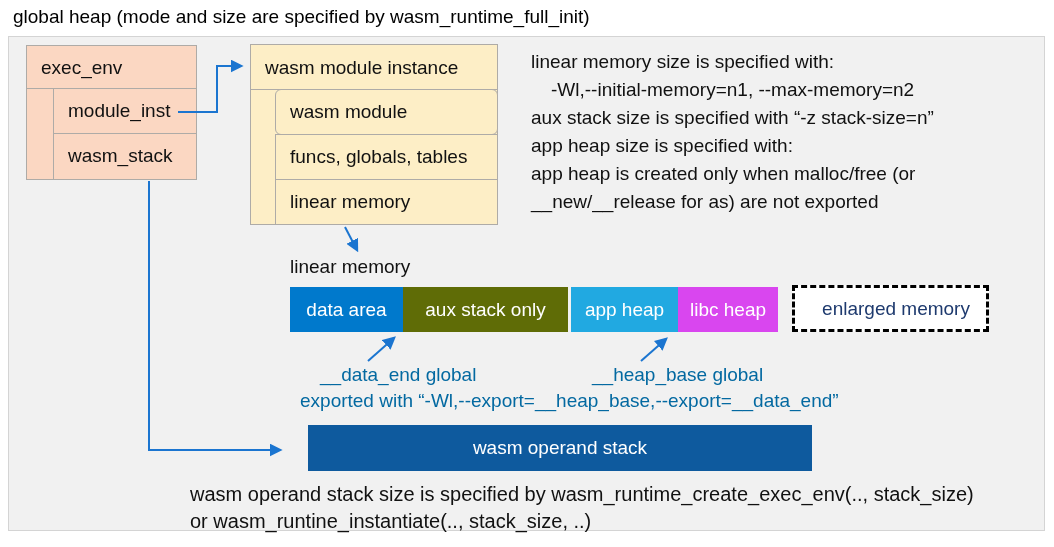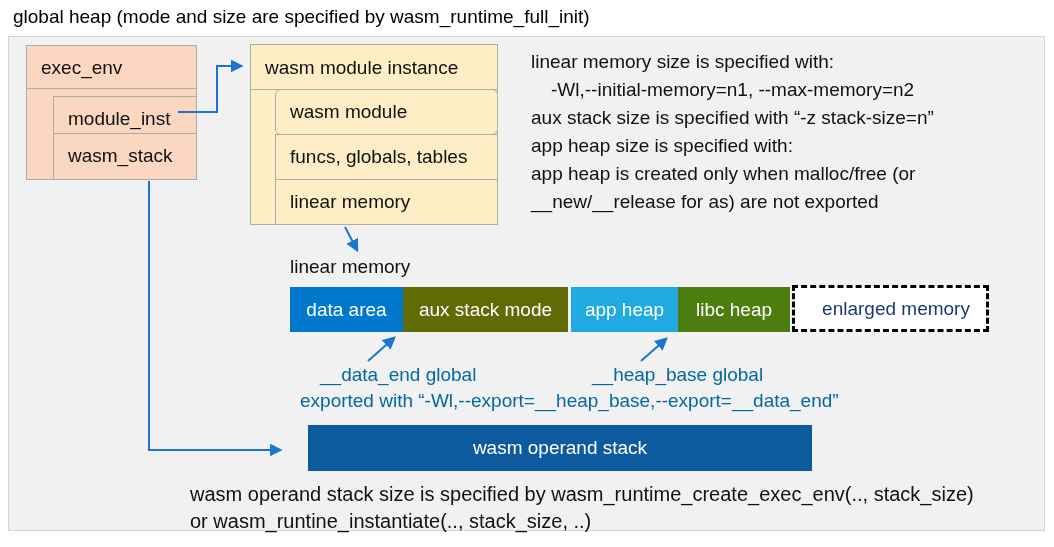--- a/index.html
+++ b/index.html
@@ -46,21 +46,21 @@
 <div id="stage">
 
   <div class="abs" id="page-title">global heap (mode and size are specified by wasm_runtime_full_init)</div>
 
   <div class="abs" id="panel"></div>
 
   <div class="abs hbox pink" style="left:26px;top:45px;width:171px;height:135px;">
     <div class="hdr">exec_env</div>
   </div>
   <div class="abs divider" style="left:26px;top:88px;width:171px;"></div>
-  <div class="abs hrow pink" style="left:53px;top:96px;width:144px;height:63px;">module_inst</div>
+  <div class="abs hrow pink" style="left:53px;top:88px;width:144px;height:63px;">module_inst</div>
   <div class="abs hrow pink" style="left:53px;top:133px;width:144px;height:47px;">wasm_stack</div>
 
   <div class="abs hbox cream" style="left:250px;top:44px;width:248px;height:181px;">
     <div class="hdr" style="height:63px;line-height:45px;">wasm module instance</div>
   </div>
   <div class="abs divider" style="left:250px;top:89px;width:248px;"></div>
   <div class="abs hrow cream" style="left:275px;top:89px;width:223px;height:46px;border-radius:6px;">wasm module</div>
   <div class="abs hrow cream" style="left:275px;top:134px;width:223px;height:46px;">funcs, globals, tables</div>
   <div class="abs hrow cream" style="left:275px;top:179px;width:223px;height:46px;">linear memory</div>
 
@@ -69,23 +69,23 @@
     <div class="note-line note-indent">-Wl,--initial-memory=n1, --max-memory=n2</div>
     <div class="note-line">aux stack size is specified with “-z stack-size=n”</div>
     <div class="note-line">app heap size is specified with:</div>
     <div class="note-line">app heap is created only when malloc/free (or</div>
     <div class="note-line">__new/__release for as) are not exported</div>
   </div>
 
   <div class="abs" id="lm-label">linear memory</div>
 
   <div class="abs seg" style="left: 290px; width: 113px; background-color: rgb(0, 121, 204);">data area</div>
-  <div class="abs seg" style="left: 403px; width: 165px; background-color: rgb(95, 108, 6);">aux stack mode</div>
+  <div class="abs seg" style="left: 403px; width: 165px; background-color: rgb(95, 108, 6);">aux stack only</div>
   <div class="abs seg" style="left: 571px; width: 107px; background-color: rgb(33, 169, 225);">app heap</div>
-  <div class="abs seg" style="left: 678px; width: 112px; background-color: #4d7c0f;">libc heap</div>
+  <div class="abs seg" style="left: 678px; width: 100px; background-color: #d946ef;">libc heap</div>
   <div class="abs" id="enlarged">enlarged memory</div>
 
   <div class="abs annot" style="left:320px;top:364px;">__data_end global</div>
   <div class="abs annot" style="left:592px;top:364px;">__heap_base global</div>
   <div class="abs annot" style="left:300px;top:390px;">exported with “-Wl,--export=__heap_base,--export=__data_end”</div>
 
   <div class="abs" id="opstack" style="background-color: rgb(14, 90, 158);">wasm operand stack</div>
 
   <div class="abs" style="left:190px;top:481px;">
     <div class="bottom-line">wasm operand stack size is specified by wasm_runtime_create_exec_env(.., stack_size)</div>

